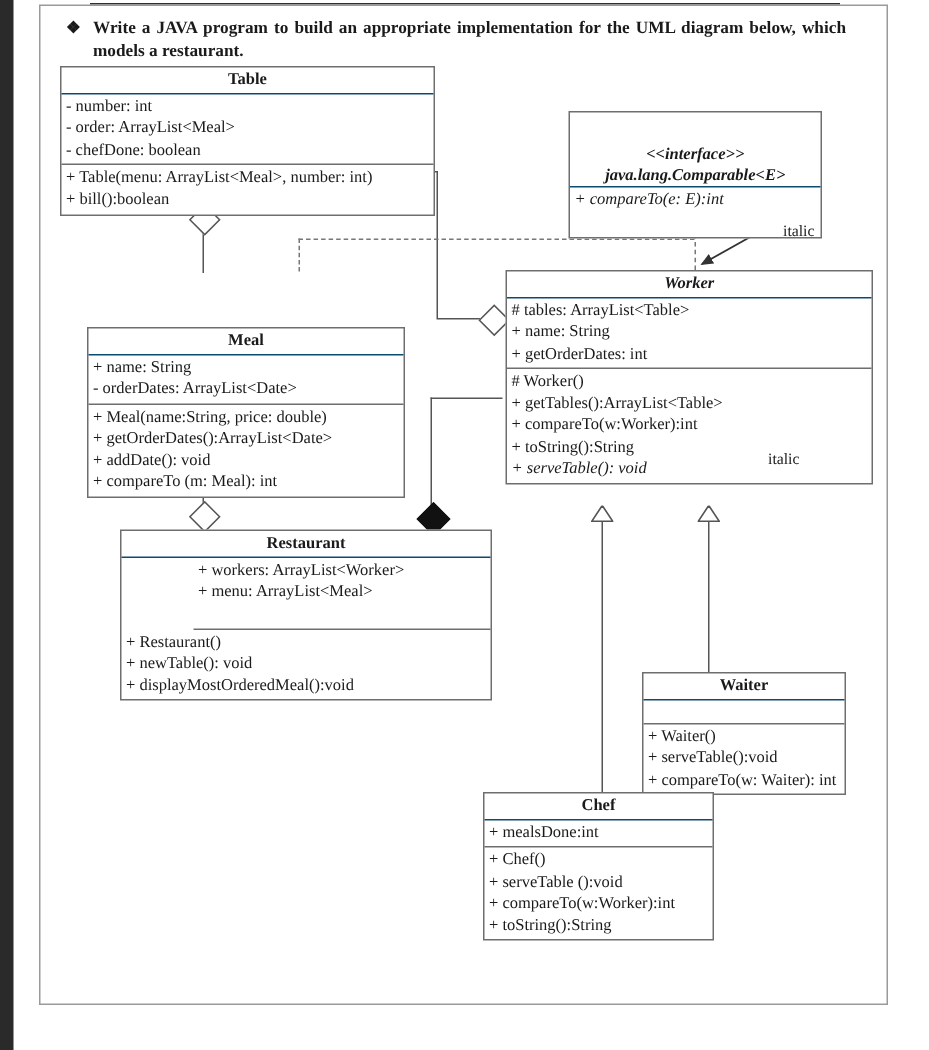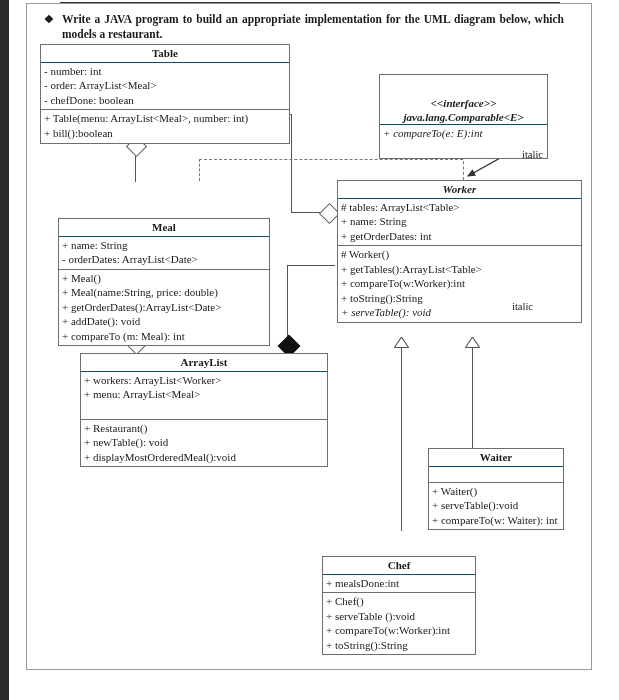--- a/index.html
+++ b/index.html
@@ -162,21 +162,20 @@
     </div>
   </div>
 
   <div class="uml-box" style="left:58px;top:180px;width:212px;margin-top:38px;">
     <div class="uml-title">Meal</div>
     <div class="uml-sect">
       <div class="row">+ name: String</div>
       <div class="row">- orderDates: ArrayList&lt;Date&gt;</div>
     </div>
     <div class="uml-sect">
-      <div class="row">+ Meal()</div>
       <div class="row">+ Meal(name:String, price: double)</div>
       <div class="row">+ getOrderDates():ArrayList&lt;Date&gt;</div>
       <div class="row">+ addDate(): void</div>
       <div class="row">+ compareTo (m: Meal): int</div>
     </div>
   </div>
 
   <div class="uml-box" style="left:337px;top:180px;width:245px;">
     <div class="uml-title italic">Worker</div>
     <div class="uml-sect grow">
@@ -187,43 +186,43 @@
     <div class="uml-sect">
       <div class="row"># Worker()</div>
       <div class="row">+ getTables():ArrayList&lt;Table&gt;</div>
       <div class="row">+ compareTo(w:Worker):int</div>
       <div class="row">+ toString():String</div>
       <div class="row it">+ serveTable(): void</div>
     </div>
   </div>
 
   <div class="uml-box" style="left:80px;top:353px;width:248px;">
-    <div class="uml-title">ArrayList</div>
-    <div class="uml-sect grow" style="min-height:44px;">
+    <div class="uml-title">Restaurant</div>
+    <div class="uml-sect grow" style="min-height:44px;margin-left:48px;">
       <div class="row">+ workers: ArrayList&lt;Worker&gt;</div>
       <div class="row">+ menu: ArrayList&lt;Meal&gt;</div>
     </div>
     <div class="uml-sect">
       <div class="row">+ Restaurant()</div>
       <div class="row">+ newTable(): void</div>
       <div class="row">+ displayMostOrderedMeal():void</div>
     </div>
   </div>
 
   <div class="uml-box" style="left:428px;top:448px;width:136px;">
     <div class="uml-title">Waiter</div>
     <div class="uml-sect empty"></div>
     <div class="uml-sect">
       <div class="row">+ Waiter()</div>
       <div class="row">+ serveTable():void</div>
       <div class="row">+ compareTo(w: Waiter): int</div>
     </div>
   </div>
 
-  <div class="uml-box" style="left:322px;top:528px;width:154px;margin-top:28px;">
+  <div class="uml-box" style="left:322px;top:528px;width:154px;">
     <div class="uml-title">Chef</div>
     <div class="uml-sect">
       <div class="row">+ mealsDone:int</div>
     </div>
     <div class="uml-sect">
       <div class="row">+ Chef()</div>
       <div class="row">+ serveTable ():void</div>
       <div class="row">+ compareTo(w:Worker):int</div>
       <div class="row">+ toString():String</div>
     </div>

